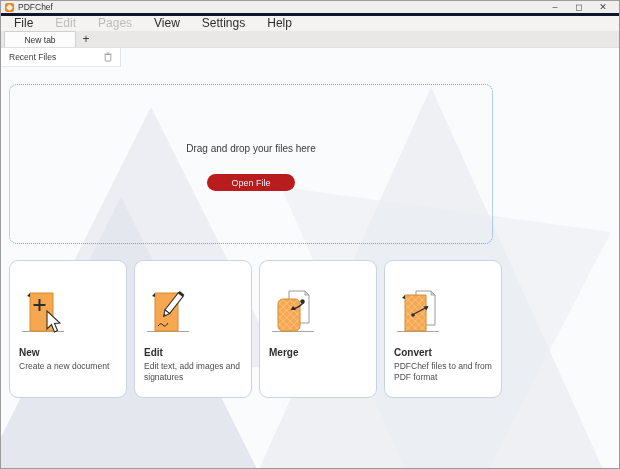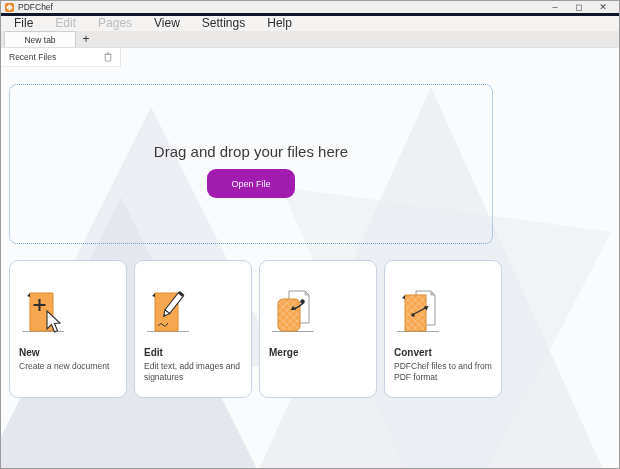--- a/index.html
+++ b/index.html
@@ -34,22 +34,22 @@
 
   
   .mountain{position:absolute;z-index:0;}
   .m1{left:20px;top:40px;width:260px;height:260px;background:#eceef3;clip-path:polygon(50% 0,100% 100%,0 100%);}
   .m2{left:250px;top:20px;width:360px;height:400px;background:#eef0f4;clip-path:polygon(50% 0,100% 100%,0 100%);}
   .m3{left:-30px;top:130px;width:300px;height:300px;background:#e4e7ed;clip-path:polygon(50% 0,100% 100%,0 100%);}
   .m4{left:280px;top:120px;width:330px;height:300px;background:#e9ecf1;clip-path:polygon(0 0,100% 15%,60% 100%,40% 100%);opacity:.55;}
 
   
   .dropzone{position:absolute;left:8px;top:17px;width:484px;height:160px;border:1px dotted #6ea6de;border-radius:8px;box-sizing:border-box;z-index:1;display:flex;flex-direction:column;align-items:center;}
-  .drop-text{margin-top:58px;font-size:15px;color:#3a3a3a;}
-  .open-file-btn{margin-top:9px;width:88px;height:29px;border:none;border-radius:9px;background:#a21caf;color:#eef4fd;font-size:9px;font-family:"Liberation Sans",sans-serif;display:flex;align-items:center;justify-content:center;cursor:pointer;}
+  .drop-text{margin-top:58px;font-size:10px;color:#3a3a3a;}
+  .open-file-btn{margin-top:20px;width:88px;height:17px;border:none;border-radius:9px;background:#b91c1c;color:#eef4fd;font-size:9px;font-family:"Liberation Sans",sans-serif;display:flex;align-items:center;justify-content:center;cursor:pointer;}
 
   
   .cards{position:absolute;left:8px;top:193px;display:flex;gap:7px;z-index:1;}
   .card{width:118px;height:138px;background:#ffffff;border:1px solid #c9d4e2;border-radius:9px;box-sizing:border-box;padding:24px 9px 0;cursor:pointer;}
   .card-icon{height:50px;}
   .card-title{font-size:10px;font-weight:bold;color:#2e2e2e;margin-top:12px;}
   .card-desc{font-size:8.5px;color:#4c4c4c;line-height:1.35;margin-top:3px;}
 </style>
 </head>
 <body>

